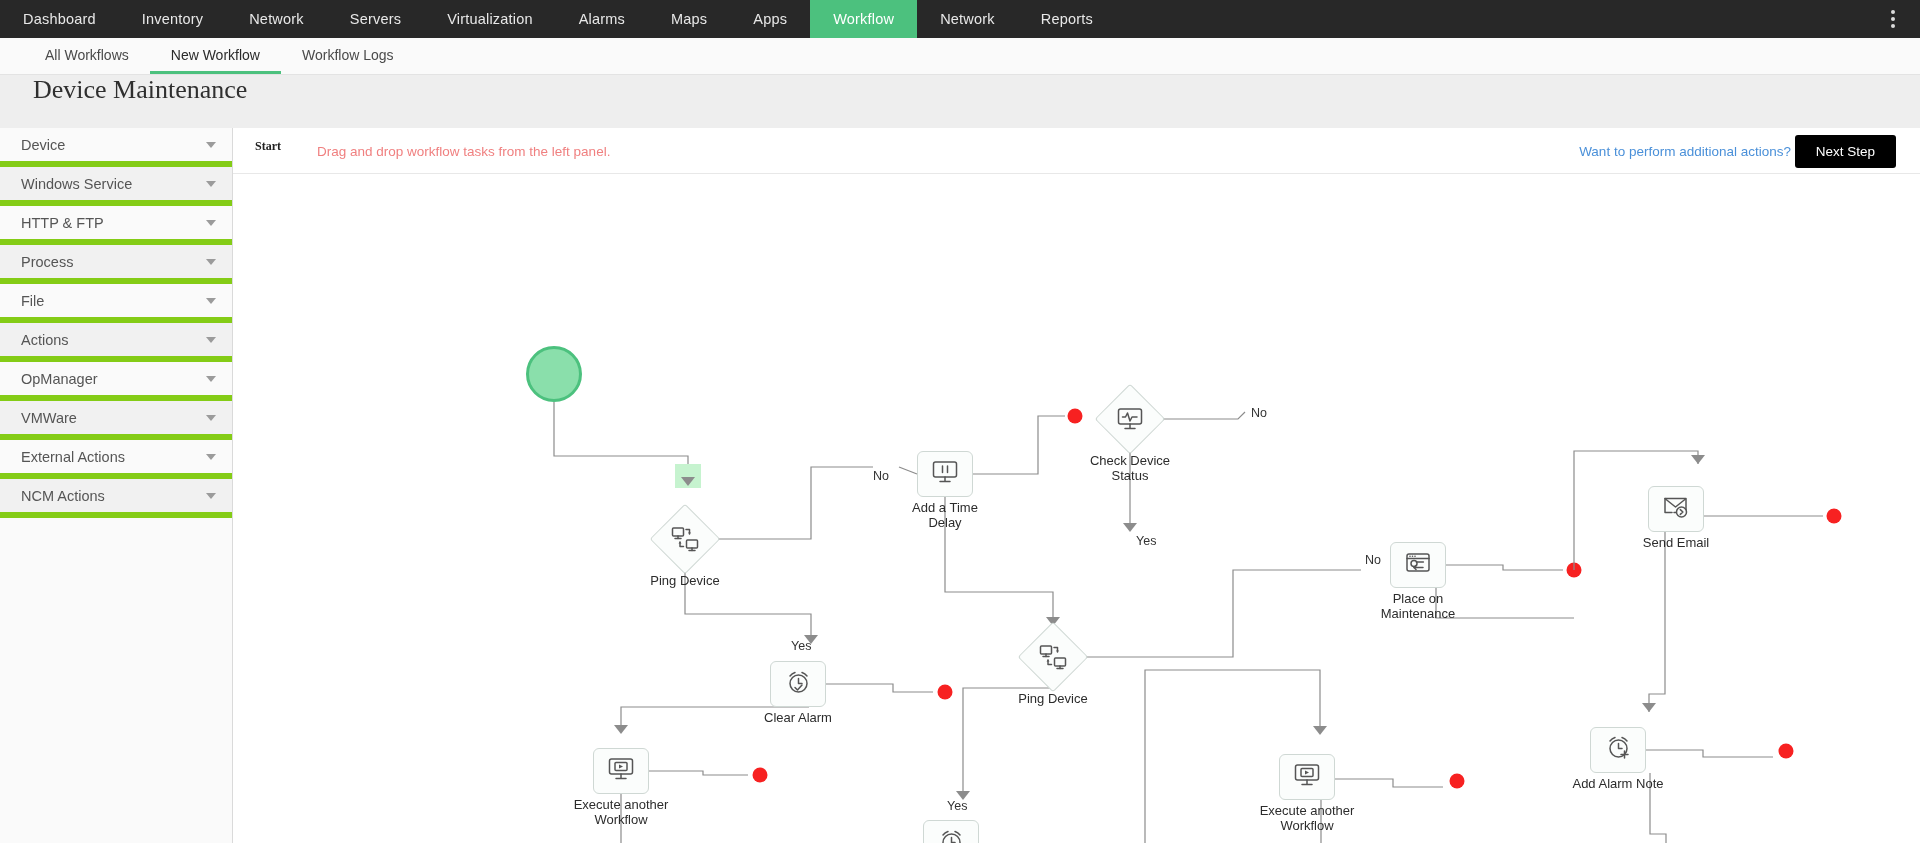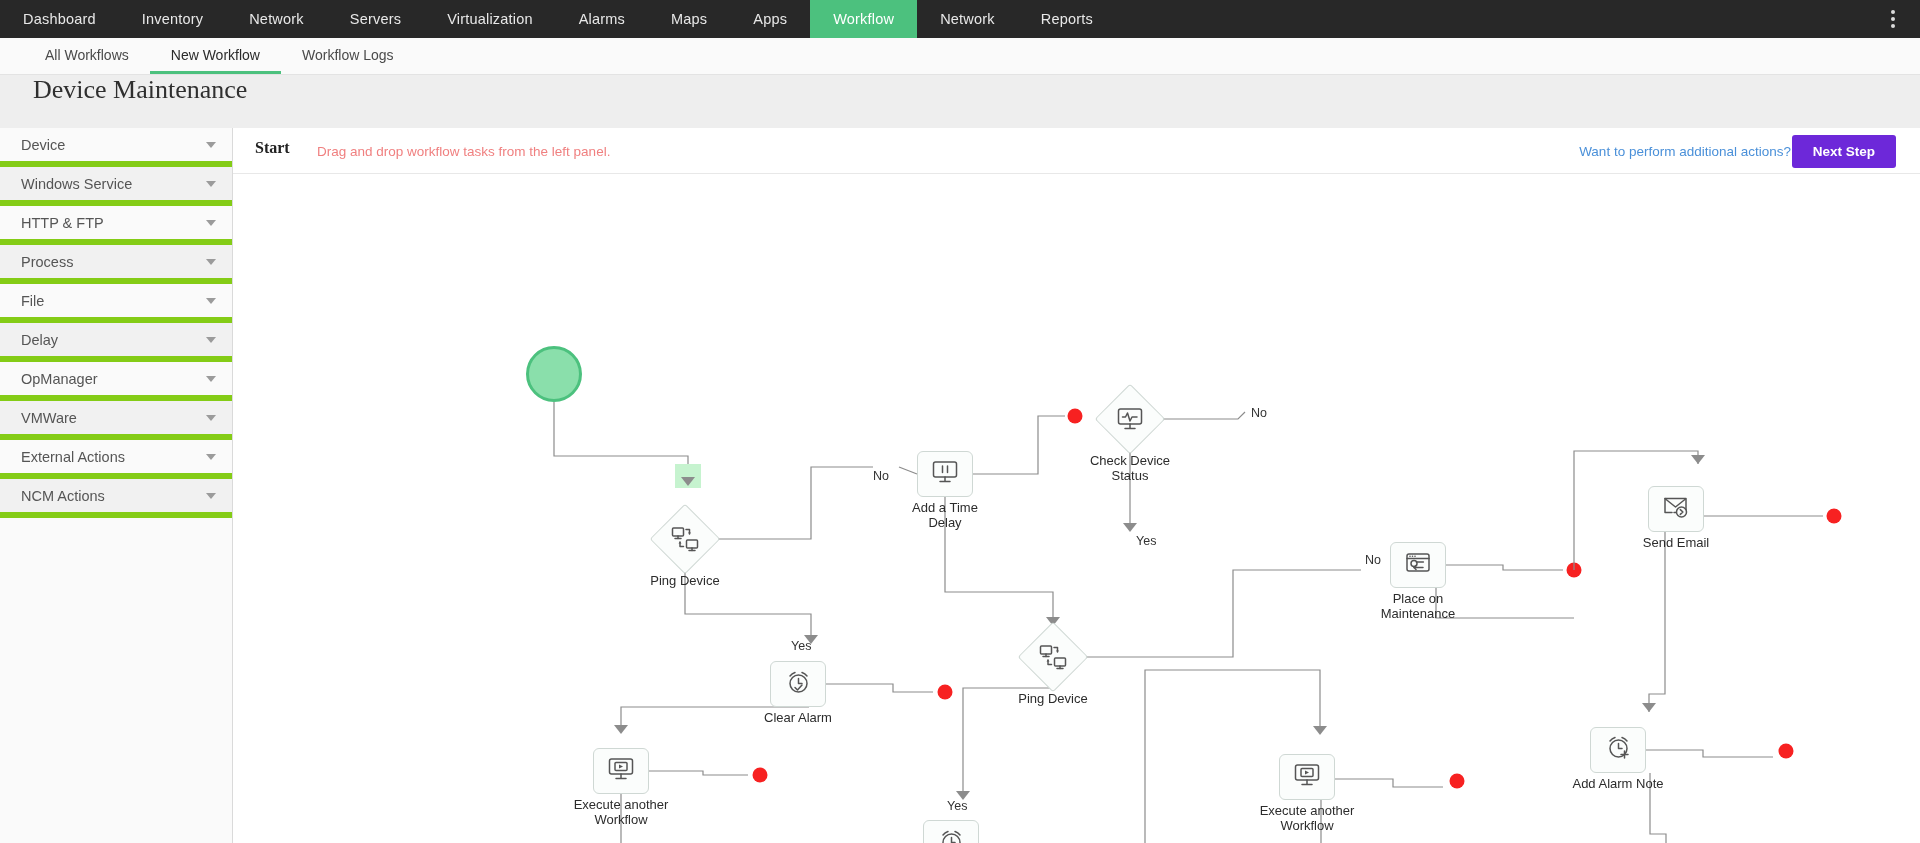--- a/index.html
+++ b/index.html
@@ -102,36 +102,36 @@
   #canvas-wrap { flex: 1; position: relative; background: #ffffff; }
 
   #canvas-header {
     position: absolute; left: 0; top: 0; right: 0; height: 46px;
     border-bottom: 1px solid #e8e8e8;
     display: flex; align-items: center;
   }
   #start-label {
     position: absolute; left: 22px; top: 11px;
     font-family: "Liberation Serif", serif;
-    font-size: 16px; font-weight: 700; color: #222222;
+    font-size: 12px; font-weight: 700; color: #222222;
   }
   #drag-hint {
     position: absolute; left: 84px; top: 16px;
     font-size: 13.5px; color: #f08080;
   }
   #additional-link {
     position: absolute; right: 129px; top: 16px;
     font-size: 13.5px; color: #4a90d9; cursor: pointer;
   }
   #next-step {
     position: absolute; right: 24px; top: 7px;
-    background: #6d28d9; color: #ffffff;
+    background: #000000; color: #ffffff;
     border: none; border-radius: 3px;
     font-size: 13.5px; font-family: "Liberation Sans", sans-serif;
-    padding: 9px 21px; cursor: pointer; font-weight: bold;
+    padding: 9px 21px; cursor: pointer;
   }
 
   #flow { position: absolute; left: 0; top: 46px; width: 1687px; height: 709px; }
 
   
   .nlabel {
     position: absolute;
     font-size: 13px;
     color: #2c2c2c;
     text-align: center;
@@ -196,21 +196,21 @@
       </div>
       <div class="side-item">
         <span>Process</span>
         <span class="caret"></span>
       </div>
       <div class="side-item">
         <span>File</span>
         <span class="caret"></span>
       </div>
       <div class="side-item">
-        <span>Delay</span>
+        <span>Actions</span>
         <span class="caret"></span>
       </div>
       <div class="side-item">
         <span>OpManager</span>
         <span class="caret"></span>
       </div>
       <div class="side-item">
         <span>VMWare</span>
         <span class="caret"></span>
       </div>

